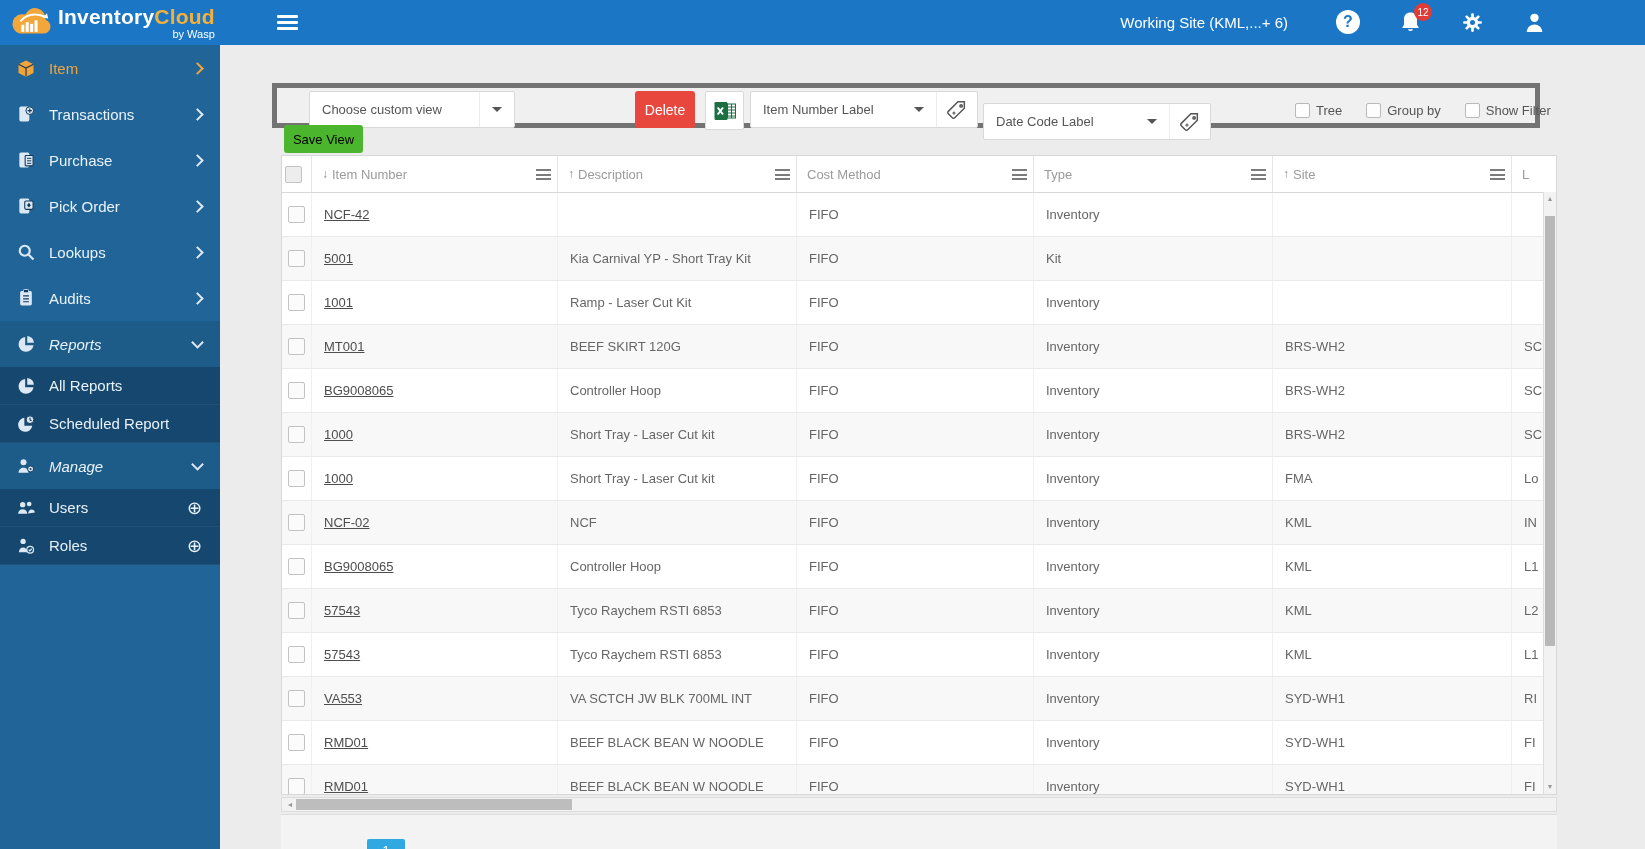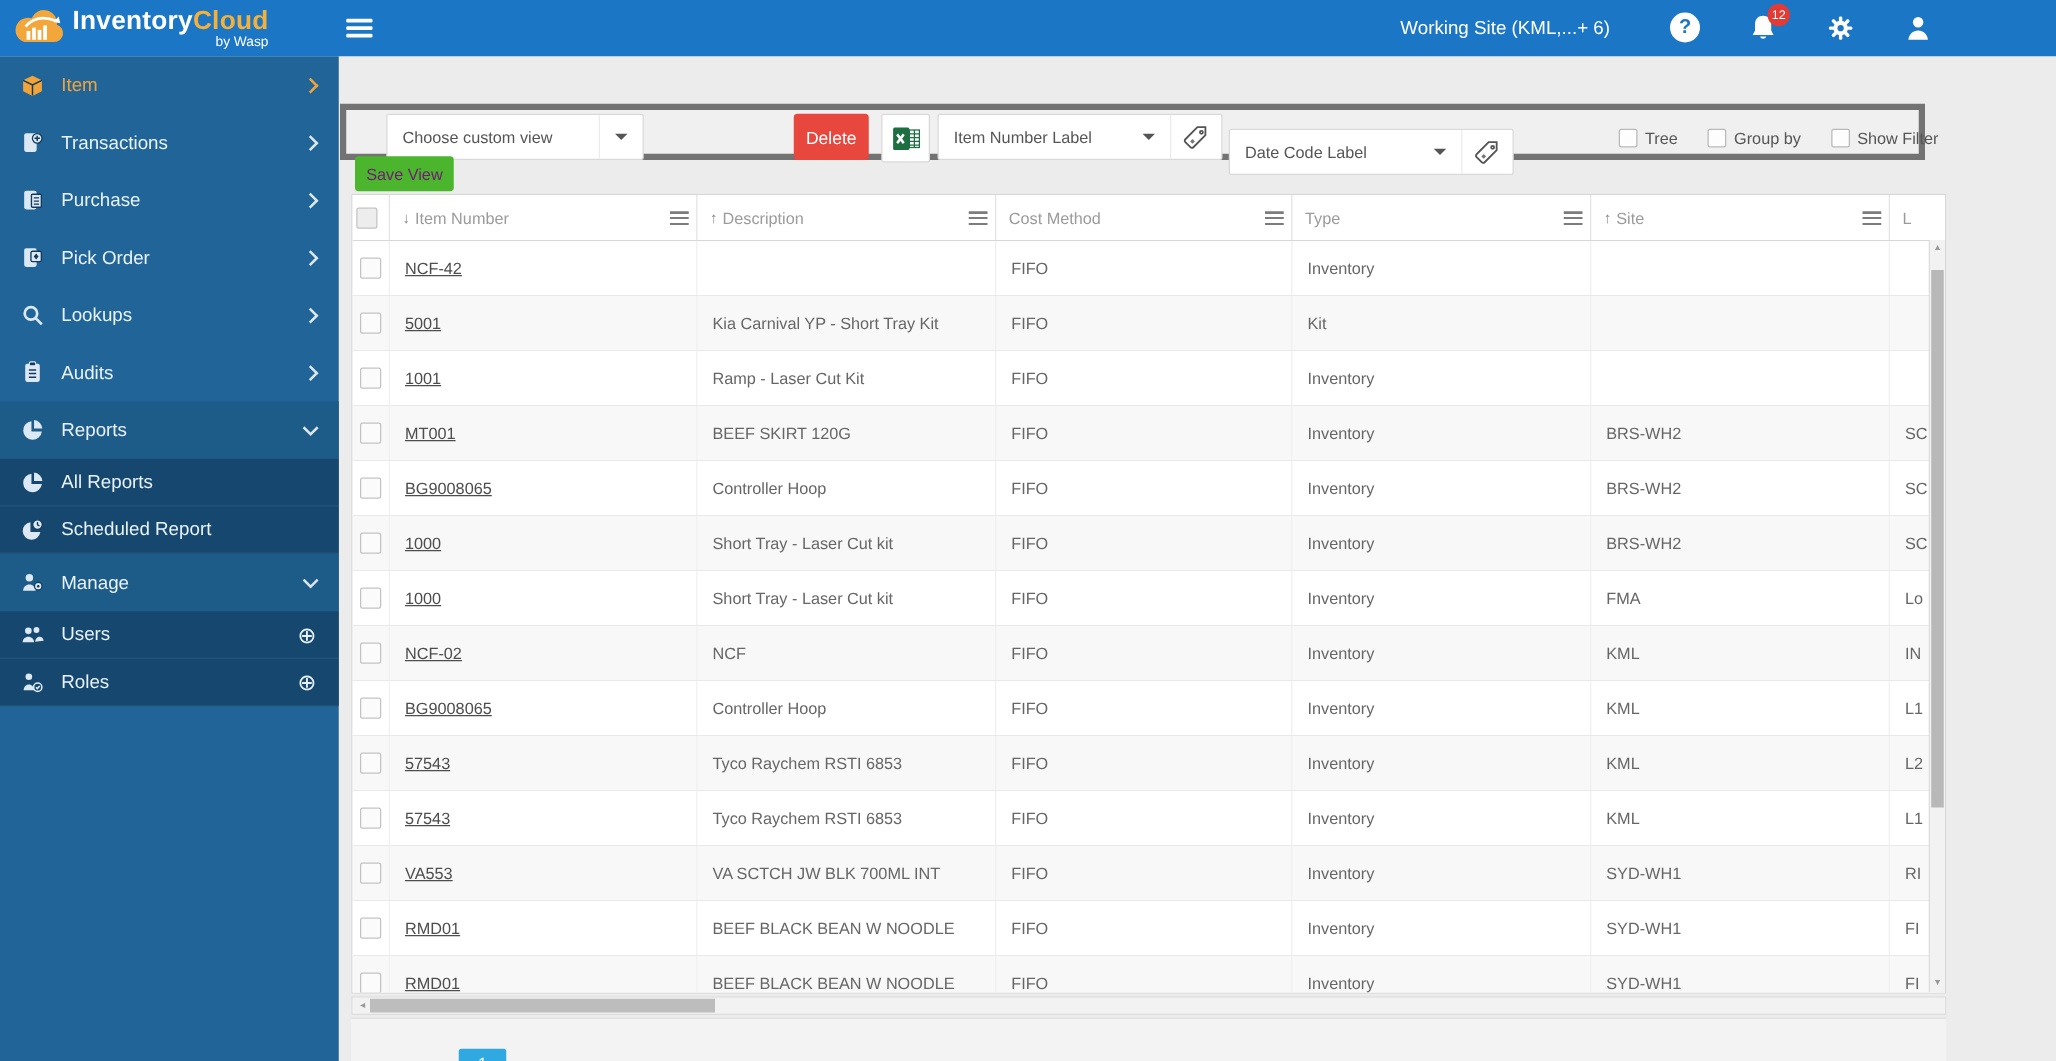--- a/index.html
+++ b/index.html
@@ -21,27 +21,27 @@
   .top-icons{display:flex;align-items:center;gap:37px;margin-left:48px;margin-right:98px;}
   .ticon{width:25px;height:25px;position:relative;cursor:pointer;flex:none;}
   .ticon svg{width:100%;height:100%;}
   .help-circle{width:24px;height:24px;border-radius:50%;background:#fff;color:#1b77c6;
                font-weight:bold;font-size:16px;display:flex;align-items:center;justify-content:center;}
   .badge{position:absolute;top:-7px;right:-9px;min-width:18px;height:18px;border-radius:9px;
          background:#e23b35;color:#fff;font-size:10px;display:flex;align-items:center;
          justify-content:center;padding:0 3px;box-sizing:border-box;}
 
   
-  .sidebar{position:absolute;top:45px;left:0;width:271px;bottom:0;background:#216598;z-index:10;}
+  .sidebar{position:absolute;top:45px;left:0;width:220px;bottom:0;background:#216598;z-index:10;}
   .side-item{height:46px;display:flex;align-items:center;padding:0 18px 0 16px;
              color:#e9f2f9;font-size:15px;cursor:pointer;box-sizing:border-box;}
   .side-item .sicon{width:20px;height:20px;margin-right:13px;flex:none;color:#dce9f4;}
   .side-item .sicon svg{width:100%;height:100%;display:block;}
   .side-item .slabel{flex:1;white-space:nowrap;}
-  .side-item.parent-open{background:#1d5b89;}
+  .side-item.parent-open{background:#1d5b89;font-style:italic;}
   .side-item.sub{height:38px;background:#16486f;border-bottom:1px solid rgba(255,255,255,.05);}
   .side-item.active{color:#f2a43b;}
   .side-item.active .sicon{color:#f2a43b;}
   .chev{display:inline-block;width:7px;height:7px;border-right:2px solid rgba(255,255,255,.85);
         border-bottom:2px solid rgba(255,255,255,.85);transform:rotate(-45deg);flex:none;}
   .chev.down{transform:rotate(45deg);margin-top:-4px;}
   .active .chev{border-color:#f2a43b;}
   .plus{font-size:18px;color:#e9f2f9;flex:none;line-height:1;}
 
   
@@ -64,21 +64,21 @@
               font-family:"Liberation Sans",sans-serif;}
   .btn-excel{position:absolute;left:428px;top:3px;width:37px;height:37px;background:#fff;
              border:1px solid #d9d9d9;border-radius:2px;display:flex;align-items:center;
              justify-content:center;cursor:pointer;}
   .btn-excel svg{width:24px;height:24px;}
   .checks{position:absolute;left:1018px;top:0;height:45px;display:flex;gap:24px;}
   .chk{display:flex;align-items:center;gap:6px;font-size:13px;color:#555;cursor:pointer;white-space:nowrap;}
   .cb{width:13px;height:13px;border:1px solid #b9b9b9;background:#fdfdfd;border-radius:2px;flex:none;}
 
   .btn-save{position:absolute;left:31px;top:80px;width:79px;height:28px;background:#4cb52e;
-            color:#701a75;border:none;border-radius:3px;font-size:13px;cursor:pointer;z-index:5;
+            color:#000000;border:none;border-radius:3px;font-size:13px;cursor:pointer;z-index:5;
             font-family:"Liberation Sans",sans-serif;}
 
   
   .grid{position:absolute;left:28px;top:110px;width:1276px;height:640px;background:#fff;
         border:1px solid #d8d8d8;box-sizing:border-box;overflow:hidden;}
   .ghead{height:36px;display:flex;border-bottom:1px solid #d8d8d8;background:#fff;}
   .hcell{display:flex;align-items:center;border-right:1px solid #e4e4e4;box-sizing:border-box;
          color:#9b9b9b;font-size:13px;padding:0 6px 0 10px;cursor:pointer;overflow:hidden;}
   .hcell .sort{margin-right:4px;font-size:12px;color:#8a8a8a;}
   .hcell .hlabel{flex:1;white-space:nowrap;overflow:hidden;}

